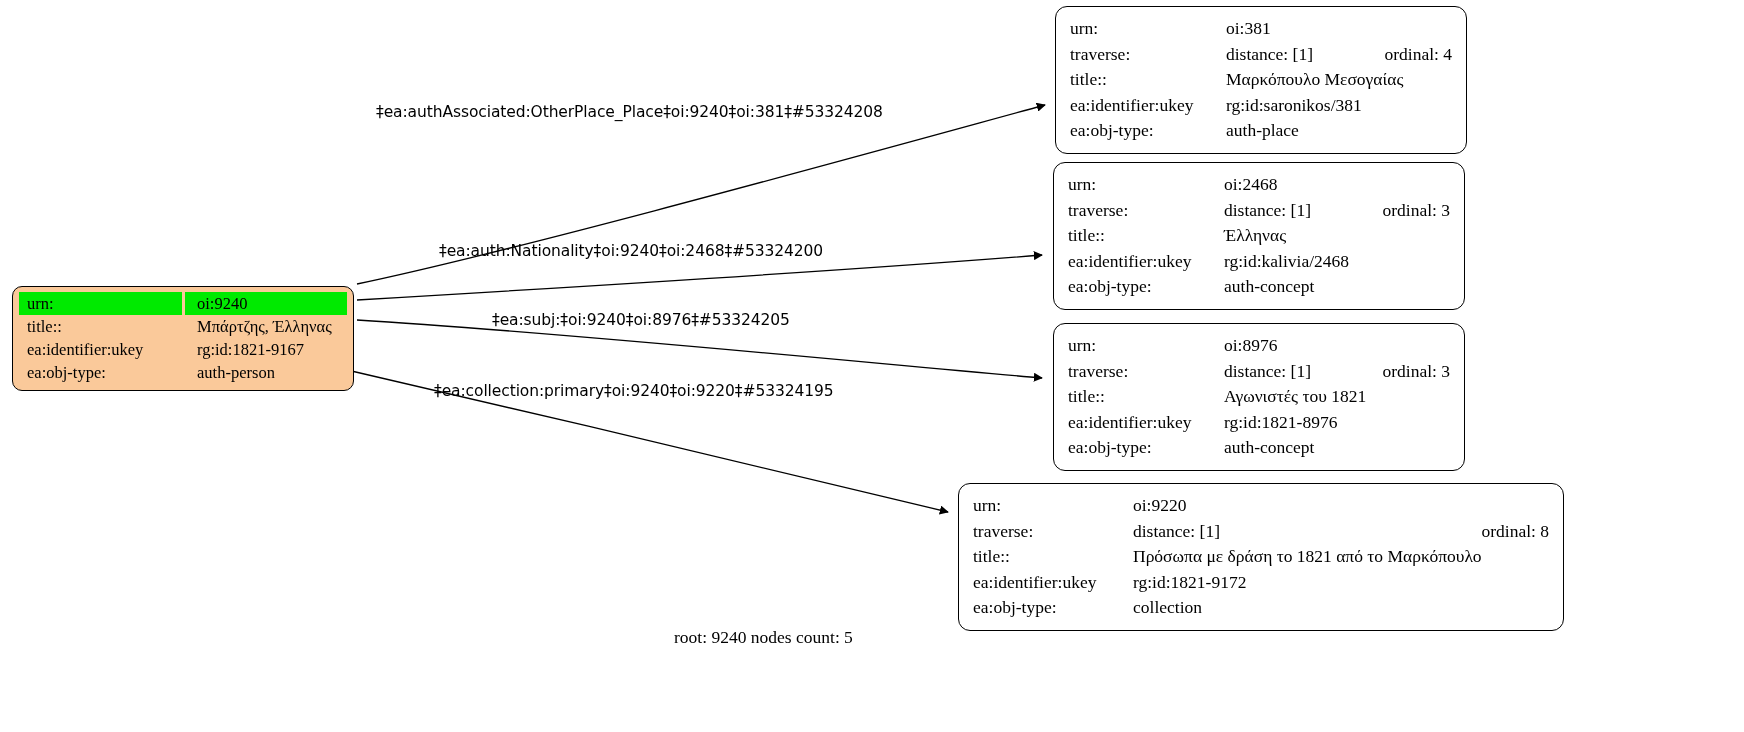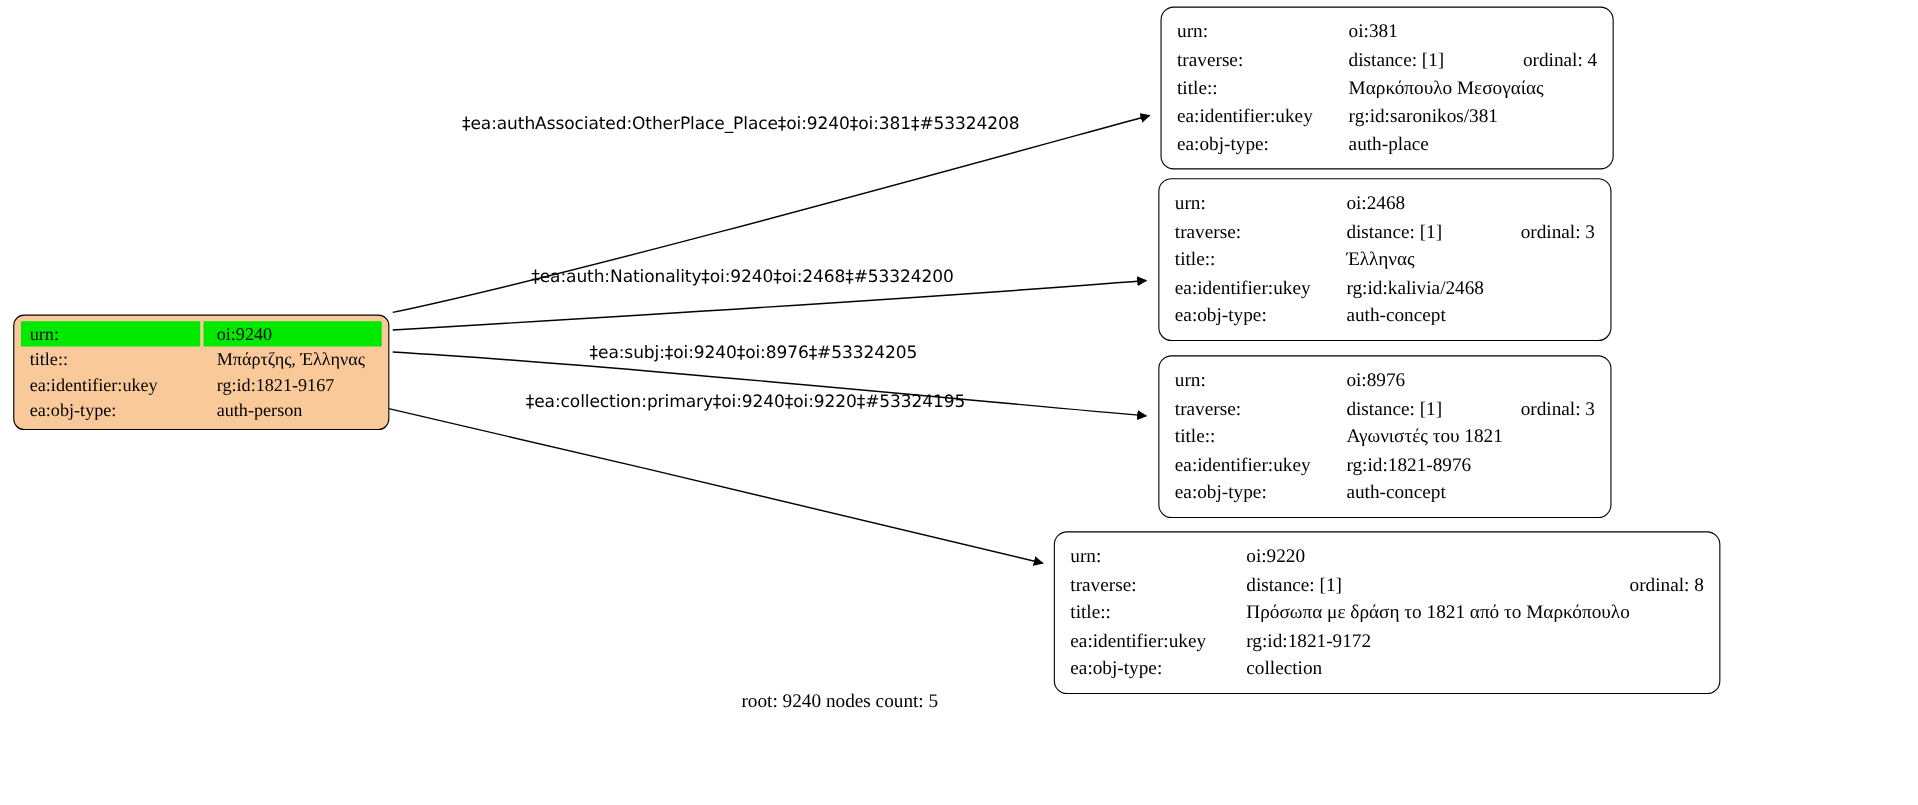--- a/index.html
+++ b/index.html
@@ -88,21 +88,20 @@
   .ord { padding-left: 34px; }
 
   
   .edge-label {
     position: absolute;
     font-family: "DejaVu Sans", "Liberation Sans", sans-serif;
     font-size: 15.5px;
     color: #000000;
     white-space: nowrap;
     letter-spacing: -0.1px;
-    margin-left: 44px;
   }
 
   
   .caption {
     position: absolute;
     font-family: "Liberation Serif", "DejaVu Serif", serif;
     font-size: 17.5px;
     color: #000000;
     white-space: nowrap;
   }
@@ -242,17 +241,17 @@
       <span class="v">collection</span>
     </div>
   </div>
 
   <div class="edge-label" style="left:376px; top:103px;">‡ea:authAssociated:OtherPlace_Place‡oi:9240‡oi:381‡#53324208</div>
 
   <div class="edge-label" style="left:439px; top:242px;">‡ea:auth:Nationality‡oi:9240‡oi:2468‡#53324200</div>
 
   <div class="edge-label" style="left:492px; top:311px;">‡ea:subj:‡oi:9240‡oi:8976‡#53324205</div>
 
-  <div class="edge-label" style="left:434px; top:356px;">‡ea:collection:primary‡oi:9240‡oi:9220‡#53324195</div>
+  <div class="edge-label" style="left:434px; top:382px;">‡ea:collection:primary‡oi:9240‡oi:9220‡#53324195</div>
 
   <div class="caption" style="left:674px; top:627px;text-align:center;">root: 9240 nodes count: 5</div>
 
 </div>
 
 </body></html>

